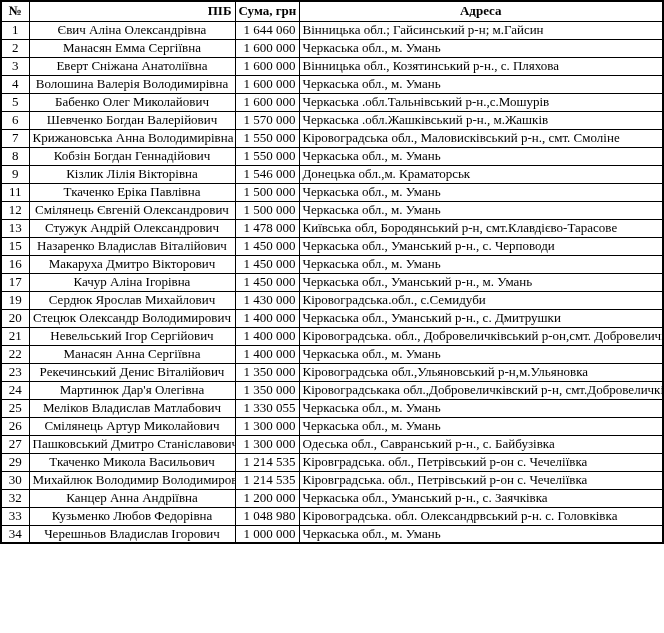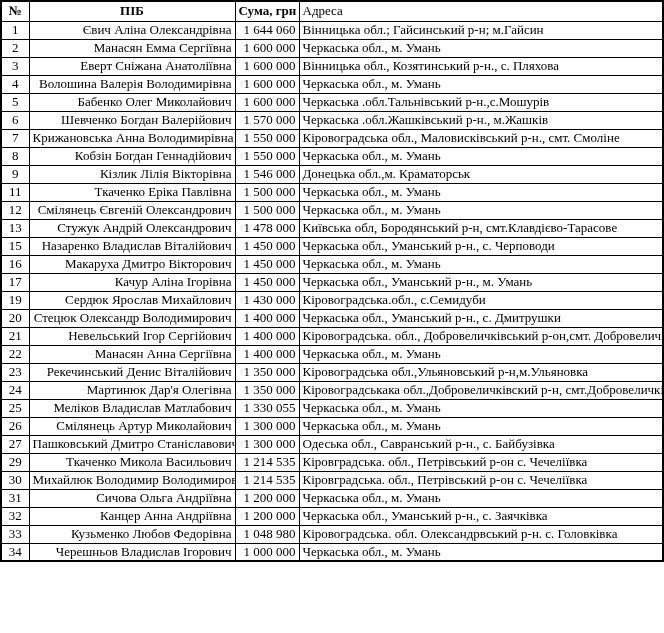--- a/index.html
+++ b/index.html
@@ -27,25 +27,25 @@
     font-size: 13px;
     line-height: 16px;
     white-space: nowrap;
     overflow: hidden;
     vertical-align: middle;
     box-sizing: border-box;
   }
   table.data-table thead tr { height: 20px; }
   table.data-table tbody tr { height: 18px; }
   th.col-num     { width: 28px;  text-align: center; font-weight: bold; font-size: 14px; }
-  th.col-name    { width: 206px; text-align: center; font-weight: bold; font-size: 14px; }
+  th.col-name    { width: 206px; text-align: right; font-weight: bold; font-size: 14px; }
   th.col-sum     { width: 64px;  text-align: center; font-weight: bold; font-size: 14px; margin-top: 20px; }
-  th.col-address { text-align: left; font-weight: normal; font-size: 14px; }
+  th.col-address { text-align: center; font-weight: bold; font-size: 14px; }
   td.cell-num     { text-align: center; }
-  td.cell-name    { text-align: right; }
+  td.cell-name    { text-align: center; }
   td.cell-sum     { text-align: right; padding-right: 2px; }
   td.cell-address { text-align: left; }
 </style>
 </head>
 <body>
 
 <div class="sheet">
   <table class="data-table">
     <thead>
       <tr>
@@ -235,26 +235,20 @@
     <td class="cell-address">Кіровградська. обл., Петрівський р-он с. Чечеліївка</td>
   </tr>
 
   <tr>
     <td class="cell-num">30</td>
     <td class="cell-name">Михайлюк Володимир Володимирович</td>
     <td class="cell-sum">1 214 535</td>
     <td class="cell-address">Кіровградська. обл., Петрівський р-он с. Чечеліївка</td>
   </tr>
 
-  <tr>
-    <td class="cell-num">31</td>
-    <td class="cell-name">Сичова Ольга Андріївна</td>
-    <td class="cell-sum">1 200 000</td>
-    <td class="cell-address">Черкаська обл., м. Умань</td>
-  </tr>
 
   <tr>
     <td class="cell-num">32</td>
     <td class="cell-name">Канцер Анна Андріївна</td>
     <td class="cell-sum">1 200 000</td>
     <td class="cell-address">Черкаська обл., Уманський р-н., с. Заячківка</td>
   </tr>
 
   <tr>
     <td class="cell-num">33</td>

